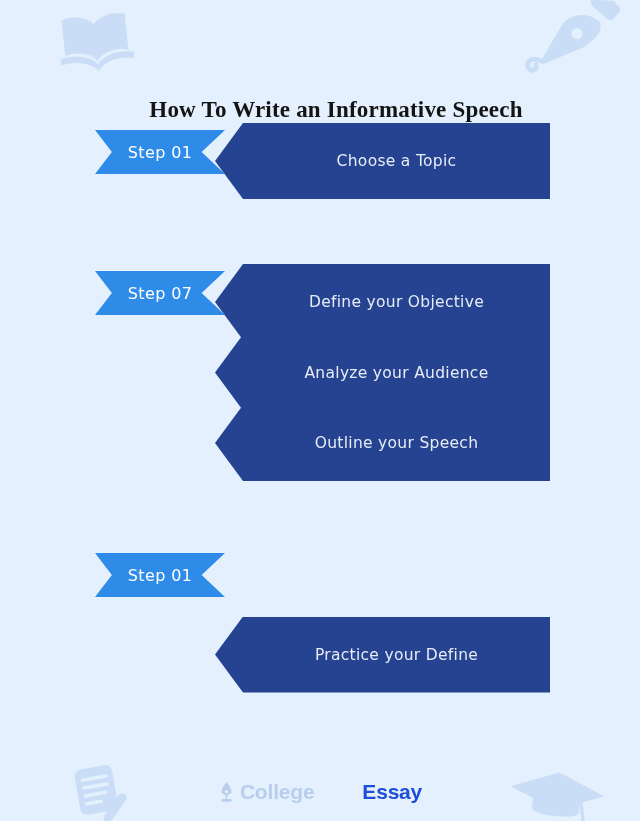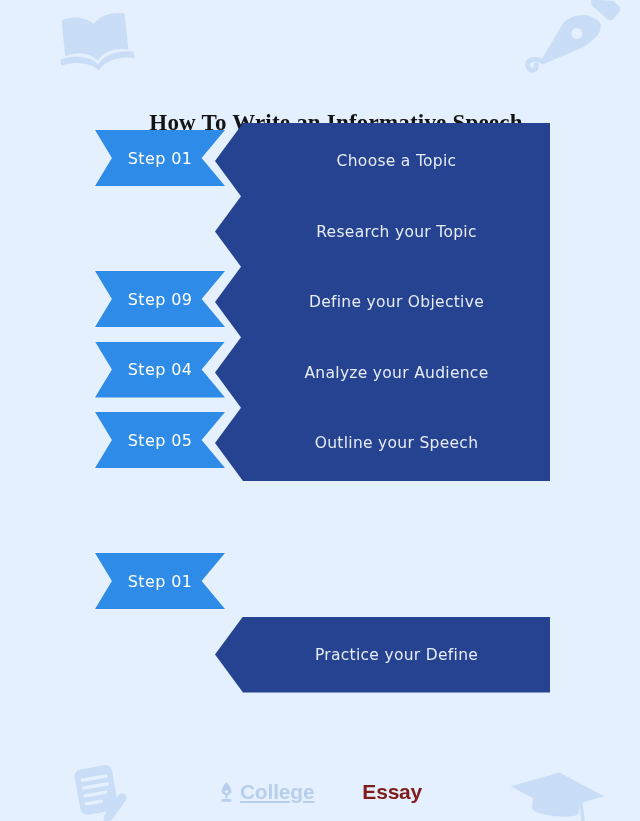--- a/index.html
+++ b/index.html
@@ -11,21 +11,21 @@
     font-family: "DejaVu Sans", "Liberation Sans", sans-serif;
   }
   .watermark { position: absolute; pointer-events: none; }
   .wm-book  { left: 55px;  top: 10px;  transform: rotate(-6deg); }
   .wm-pen   { left: 518px; top: -2px;  transform: rotate(4deg); }
   .wm-note  { left: 72px;  top: 762px; transform: rotate(-10deg); }
   .wm-cap   { left: 506px; top: 770px; transform: rotate(6deg); }
 
   .title {
     position: absolute;
-    top: 95px; left: 0; right: 0;
+    top: 82px; left: 0; right: 0;
     text-align: center;
     font-family: "Liberation Serif", "DejaVu Serif", serif;
     font-weight: 700;
     font-size: 23px;
     letter-spacing: 0.2px;
     color: #141414;
     margin-left: 32px;
   }
 
   .steps { position: absolute; left: 95px; top: 123px; width: 455px; }
@@ -37,42 +37,42 @@
     background: #254390;
     clip-path: polygon(28px 0, 100% 0, 100% 100%, 28px 100%, 0 50%);
     display: flex; align-items: center; justify-content: center;
     padding-left: 28px; box-sizing: border-box;
     color: #e7ecf6;
     font-size: 15.5px;
     letter-spacing: 0.3px;
   }
   .ribbon {
     position: absolute; left: 0; top: 7px;
-    width: 130px; height: 56px;
+    width: 130px; height: 44px;
     background: #2e8ce8;
     clip-path: polygon(0 0, 100% 0, 82% 50%, 100% 100%, 0 100%, 13% 50%);
     display: flex; align-items: center; justify-content: center;
     color: #ffffff;
     font-size: 16px;
     letter-spacing: 0.4px;
   }
 
   .footer {
     position: absolute; left: 0; right: 0; top: 780px;
     display: flex; align-items: center; justify-content: center;
     gap: 5px;
   }
   .footer .logo-text {
     font-family: "Liberation Sans", sans-serif;
     font-weight: 700;
     font-size: 21px;
     letter-spacing: -0.2px;
   }
-  .logo-college { color: #b7cfec; text-decoration: underline; }
-  .logo-essay   { color: #7f1d1d; margin-left: 48px; }
+  .logo-college { color: #b7cfec; }
+  .logo-essay   { color: #1d4ed8; margin-left: 48px; }
 </style>
 </head>
 <body>
 
 <div class="watermark wm-book">
   <svg width="82" height="66" viewBox="0 0 64 52" fill="#c9def6" xmlns="http://www.w3.org/2000/svg">
     <path d="M32 11 C27 5 16 2.5 7 5.5 V34 C16 31 27 33.5 32 40 C37 33.5 48 31 57 34 V5.5 C48 2.5 37 5 32 11 Z"></path>
     <path d="M3 36 C14 33 27 36 32 43 C37 36 50 33 61 36 L61 41 C50 38 37 41 32 48 C27 41 14 38 3 41 Z"></path>
   </svg>
 </div>
@@ -108,36 +108,33 @@
 <h1 class="title">How To Write an Informative Speech</h1>
 
 <div class="steps">
 
   <div class="step-row">
     <div class="banner">Choose a Topic</div>
     <div class="ribbon">Step 01</div>
   </div>
 
   <div class="step-row">
-    <div class="banner">Research your Topic</div>
   </div>
 
   <div class="step-row">
     <div class="banner">Define your Objective</div>
-    <div class="ribbon">Step 09</div>
+    <div class="ribbon">Step 07</div>
   </div>
 
   <div class="step-row">
     <div class="banner">Analyze your Audience</div>
-    <div class="ribbon">Step 04</div>
   </div>
 
   <div class="step-row">
     <div class="banner">Outline your Speech</div>
-    <div class="ribbon">Step 05</div>
   </div>
 
   <div class="step-row">
   </div>
 
   <div class="step-row">
     <div class="ribbon">Step 01</div>
   </div>
 
   <div class="step-row">

